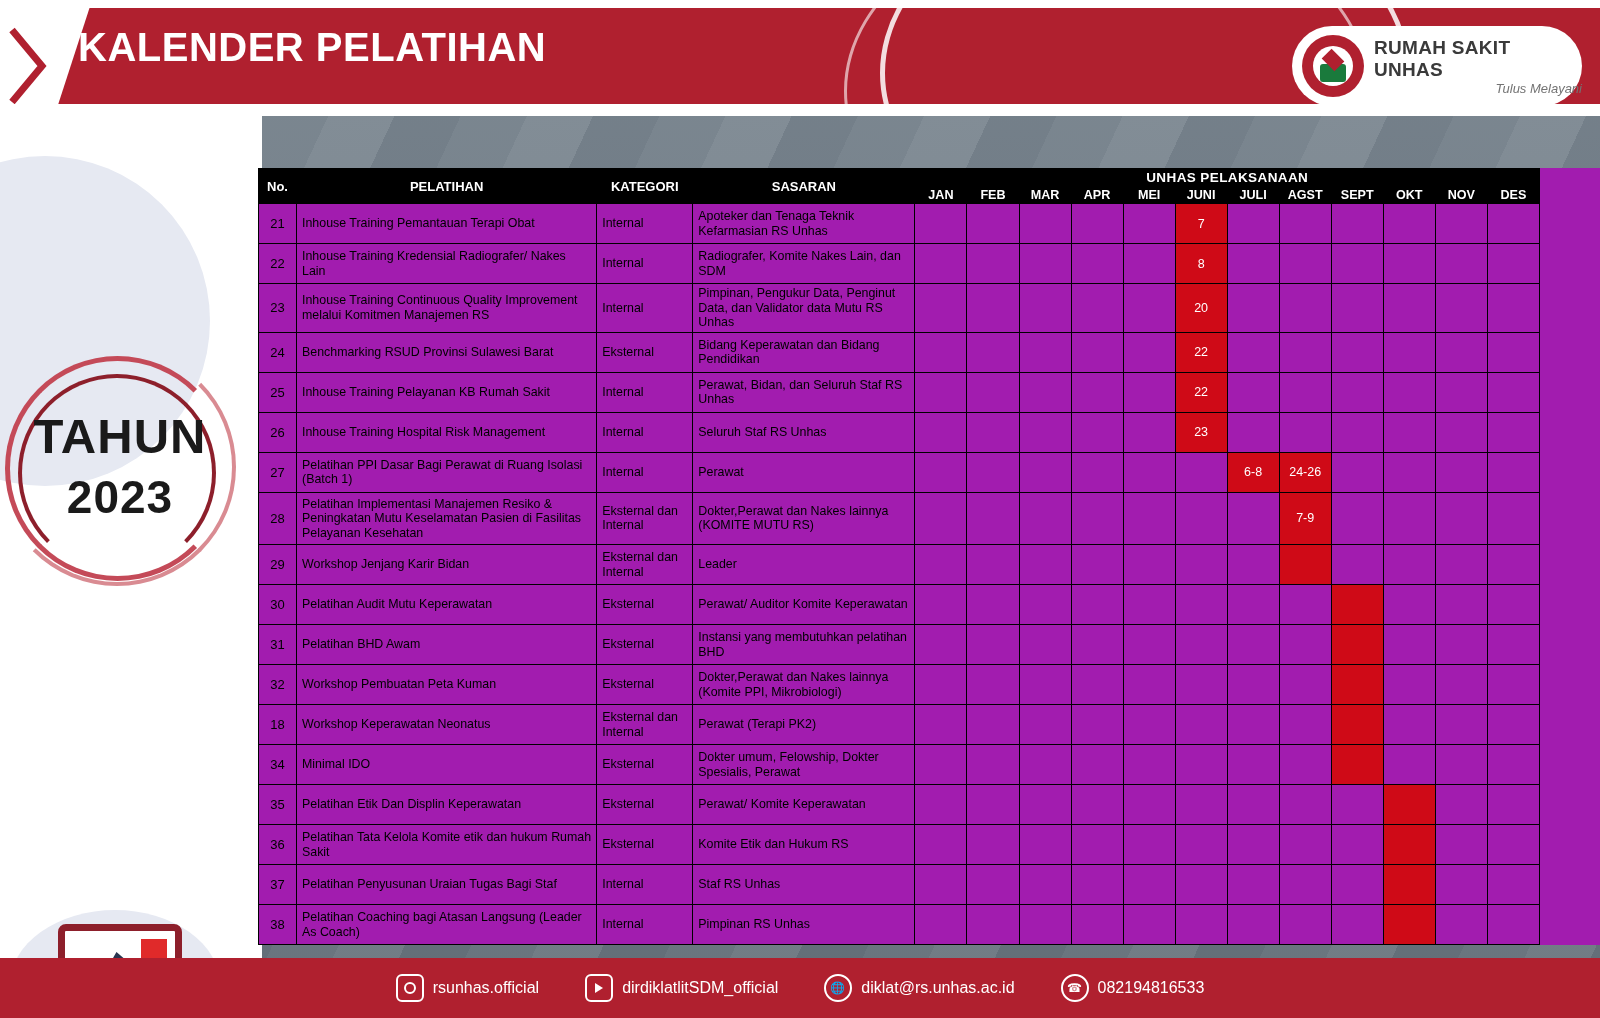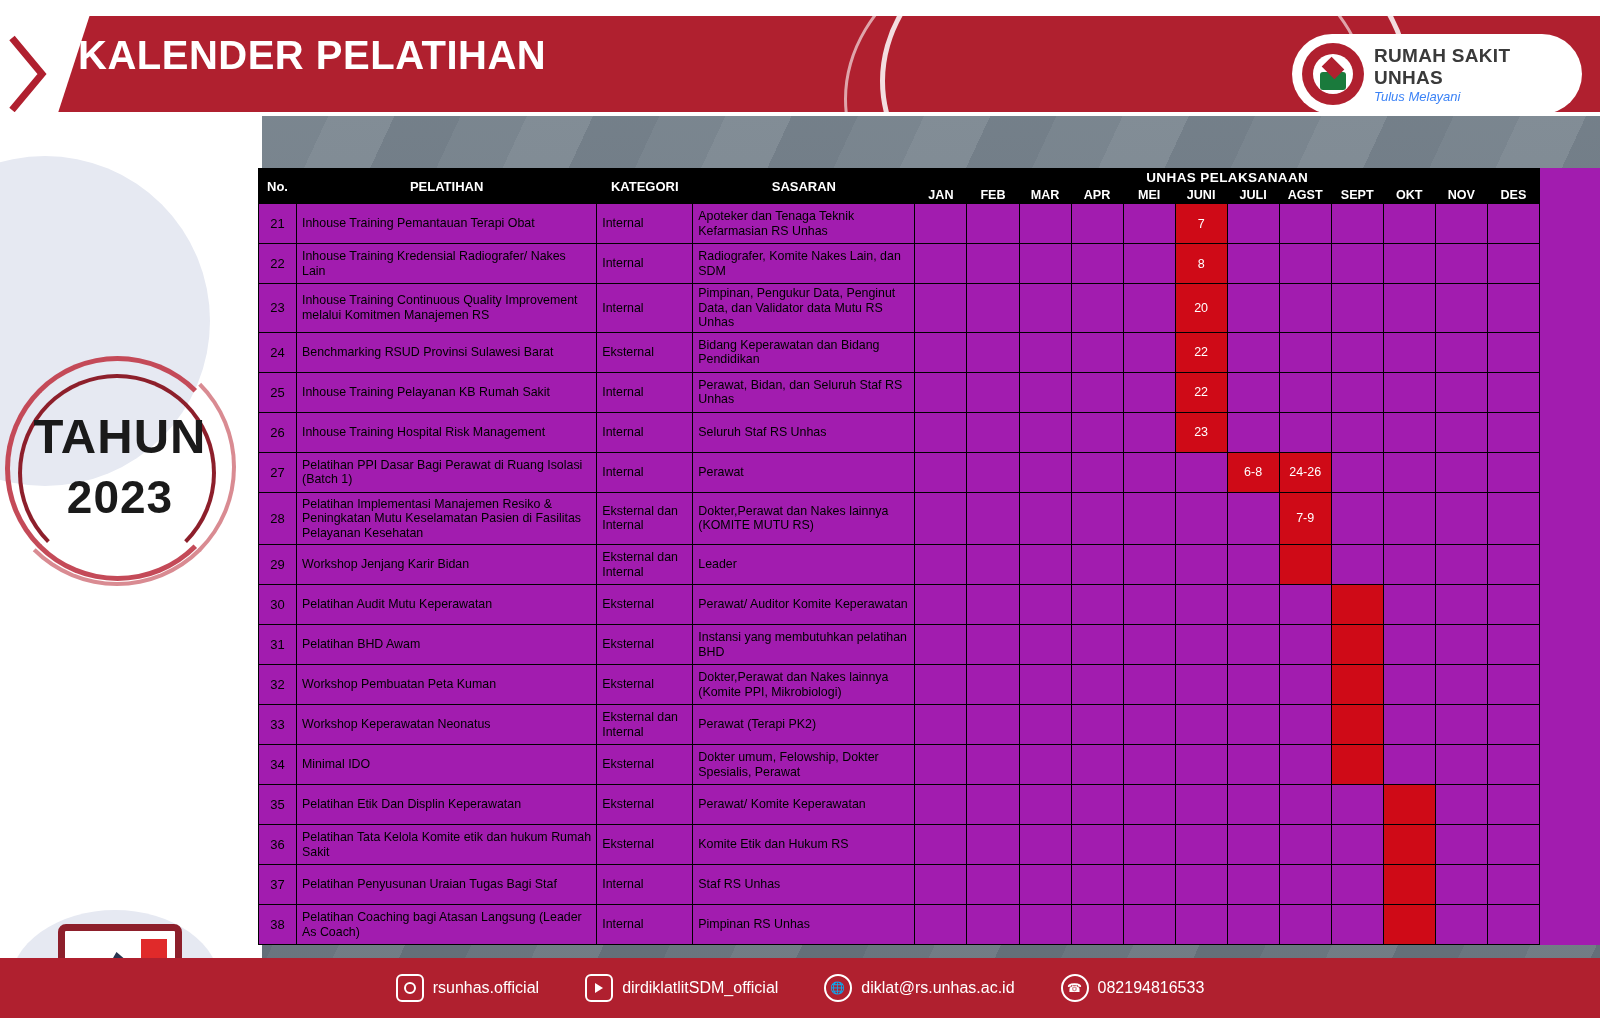--- a/index.html
+++ b/index.html
@@ -3,21 +3,21 @@
 <meta charset="utf-8">
 <style>
   html,body{margin:0;padding:0;}
   body{
     width:1600px;height:1018px;overflow:hidden;
     font-family:"Liberation Sans", sans-serif;
     background:#ffffff;position:relative;
   }
   
   .header{
-    position:absolute;left:0;top:16px;width:1600px;height:96px;
+    position:absolute;left:0;top:8px;width:1600px;height:96px;
     background:#b0202f;overflow:hidden;
   }
   .header .white-wedge{
     position:absolute;left:-40px;top:-30px;width:110px;height:180px;
     background:#ffffff;transform:skewX(-18deg);
   }
   .header .chev{
     position:absolute;left:6px;top:16px;width:46px;height:84px;
   }
   .header .swoosh1{
@@ -54,21 +54,21 @@
   .logo-mark .inner:before{
     content:"";position:absolute;left:7px;bottom:4px;width:26px;height:18px;
     background:#1a7a3c;border-radius:3px;
   }
   .logo-mark .inner:after{
     content:"";position:absolute;left:11px;top:7px;width:18px;height:14px;
     background:#b0202f;transform:rotate(45deg);
   }
   .logo-text{margin-left:10px;}
   .logo-text .l1{font-size:19px;font-weight:bold;color:#3a3a3a;letter-spacing:.3px;}
-  .logo-text .l2{font-size:13px;color:#3b82f6;font-style:italic;text-align:left;}
+  .logo-text .l2{font-size:13px;color:#737373;font-style:italic;text-align:right;}
 
   
   .leftpanel{
     position:absolute;left:0;top:116px;width:262px;height:958px;
     background:#ffffff;overflow:hidden;
   }
   .lp-blob{
     position:absolute;left:-120px;top:40px;width:330px;height:330px;
     background:#e6e9f2;border-radius:50%;
   }
@@ -459,21 +459,21 @@
           <td class="cell"></td>
           <td class="cell"></td>
           <td class="cell"></td>
           <td class="cell"></td>
           <td class="cell mark">&nbsp;</td>
           <td class="cell"></td>
           <td class="cell"></td>
           <td class="cell"></td>
         </tr>
         <tr class="rowh">
-          <td class="no">33</td>
+          <td class="no">18</td>
           <td class="nm">Workshop Keperawatan Neonatus</td>
           <td class="kat">Eksternal dan Internal</td>
           <td class="sas">Perawat (Terapi PK2)</td>
           <td class="cell"></td>
           <td class="cell"></td>
           <td class="cell"></td>
           <td class="cell"></td>
           <td class="cell"></td>
           <td class="cell"></td>
           <td class="cell"></td>

